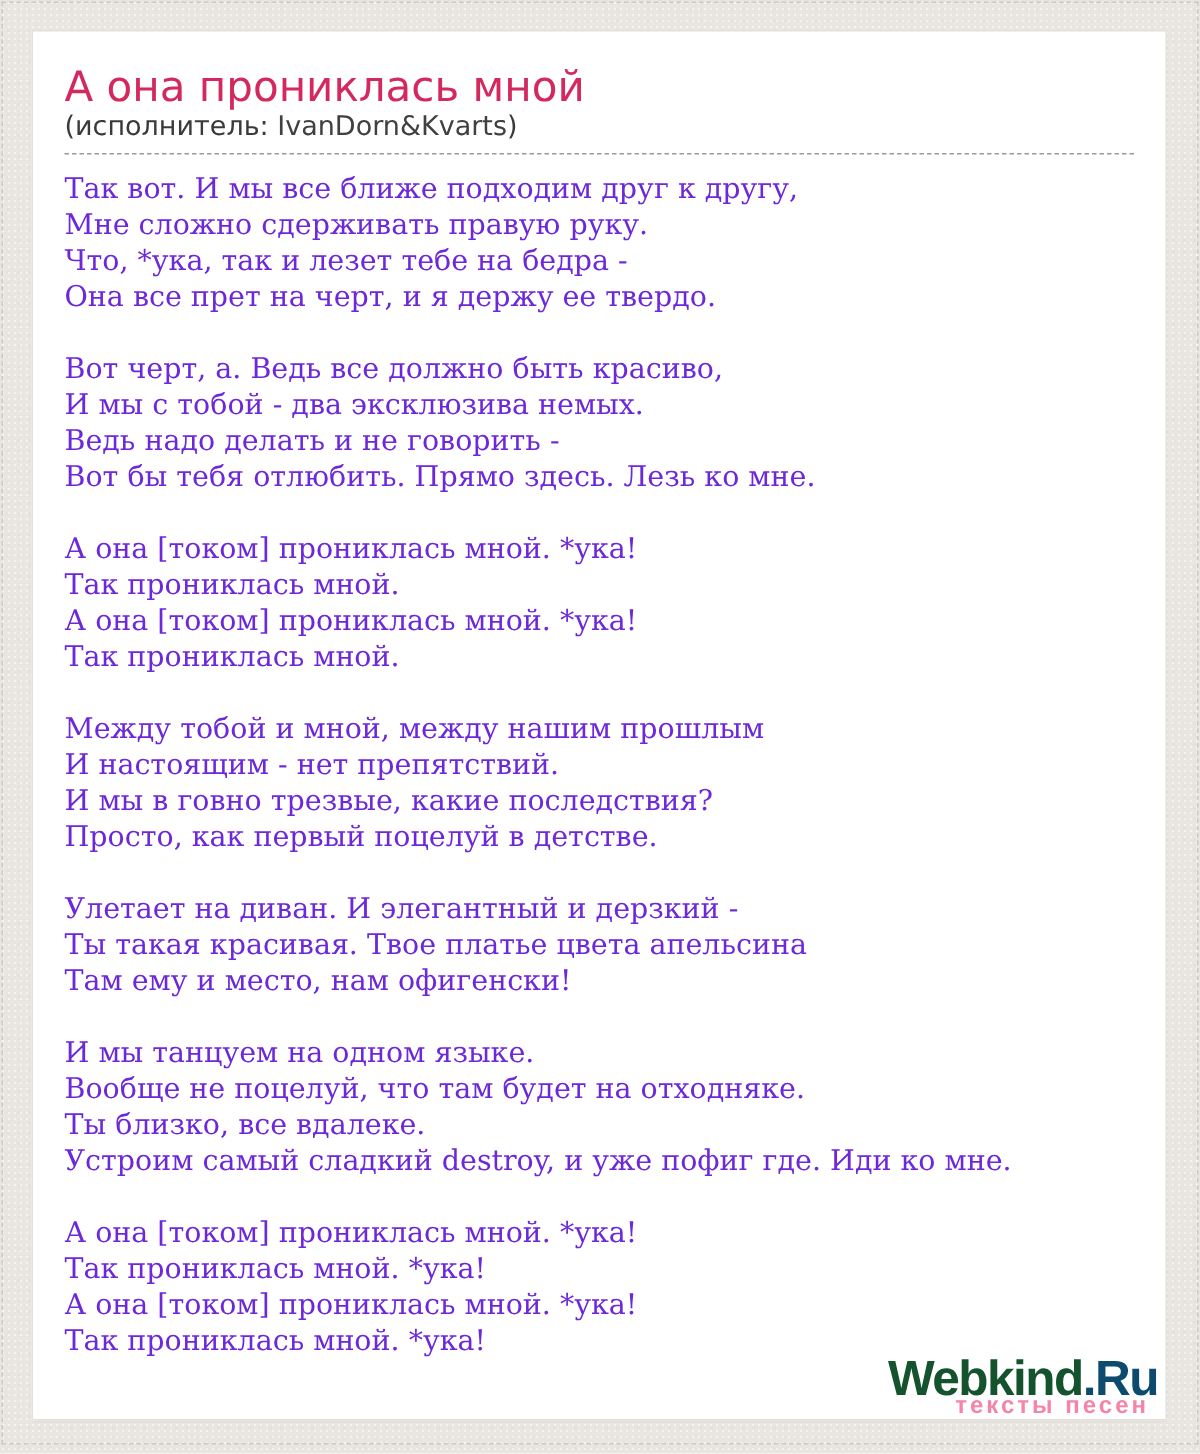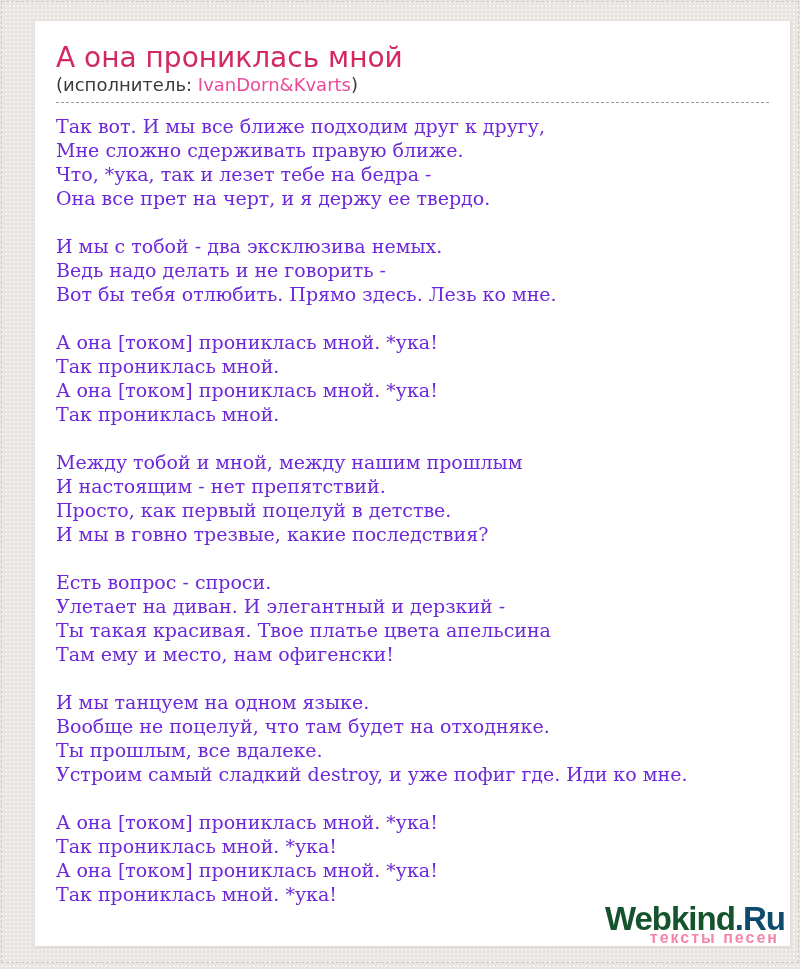--- a/index.html
+++ b/index.html
@@ -18,21 +18,21 @@
   }
   body::before {
     content: "";
     position: absolute;
     left: 1px; top: 1px; right: 1px; bottom: 6px;
     border: 1px dashed #ccc8c2;
     pointer-events: none;
   }
   .card {
     position: absolute;
-    left: 34px; top: 20px;
+    left: 21px; top: 20px;
     width: 757px; height: 927px;
     box-sizing: border-box;
     background: #ffffff;
     border: 1px solid #e3e0db;
     box-shadow: 0 1px 2px rgba(0,0,0,0.06);
     padding: 20px 21px 0 21px;
   }
   .title {
     margin: 2px 0 1px 0;
     font-size: 28px;
@@ -41,21 +41,21 @@
     color: #d3295f;
   }
   .subtitle {
     font-size: 18px;
     line-height: 22px;
     color: #3a3a3a;
     padding-bottom: 6px;
     border-bottom: 1px dashed #9b9b9b;
   }
   .artist-link {
-    color: #ec4899;
+    color: #404040;
     text-decoration: none;
     cursor: pointer;
   }
   .lyrics {
     margin-top: 11px;
     font-family: "DejaVu Serif", serif;
     font-size: 19px;
     line-height: 24px;
     color: #6d28d9;
   }
@@ -90,51 +90,51 @@
 
 <div class="card">
 
   <h1 class="title">А она прониклась мной</h1>
 
   <div class="subtitle"><span>(исполнитель: </span><a class="artist-link">IvanDorn&amp;Kvarts</a><span>)</span></div>
 
   <div class="lyrics" id="lyrics">
       <div class="stanza">
         <div class="lyric-line">Так вот. И мы все ближе подходим друг к другу,</div>
-        <div class="lyric-line">Мне сложно сдерживать правую ближе.</div>
+        <div class="lyric-line">Мне сложно сдерживать правую руку.</div>
         <div class="lyric-line">Что, *ука, так и лезет тебе на бедра -</div>
         <div class="lyric-line">Она все прет на черт, и я держу ее твердо.</div>
       </div>
       <div class="stanza">
+        <div class="lyric-line">Вот черт, а. Ведь все должно быть красиво,</div>
         <div class="lyric-line">И мы с тобой - два эксклюзива немых.</div>
         <div class="lyric-line">Ведь надо делать и не говорить -</div>
         <div class="lyric-line">Вот бы тебя отлюбить. Прямо здесь. Лезь ко мне.</div>
       </div>
       <div class="stanza">
         <div class="lyric-line">А она [током] прониклась мной. *ука!</div>
         <div class="lyric-line">Так прониклась мной.</div>
         <div class="lyric-line">А она [током] прониклась мной. *ука!</div>
         <div class="lyric-line">Так прониклась мной.</div>
       </div>
       <div class="stanza">
         <div class="lyric-line">Между тобой и мной, между нашим прошлым</div>
         <div class="lyric-line">И настоящим - нет препятствий.</div>
+        <div class="lyric-line">И мы в говно трезвые, какие последствия?</div>
         <div class="lyric-line">Просто, как первый поцелуй в детстве.</div>
-        <div class="lyric-line">И мы в говно трезвые, какие последствия?</div>
       </div>
       <div class="stanza">
-        <div class="lyric-line">Есть вопрос - спроси.</div>
         <div class="lyric-line">Улетает на диван. И элегантный и дерзкий -</div>
         <div class="lyric-line">Ты такая красивая. Твое платье цвета апельсина</div>
         <div class="lyric-line">Там ему и место, нам офигенски!</div>
       </div>
       <div class="stanza">
         <div class="lyric-line">И мы танцуем на одном языке.</div>
         <div class="lyric-line">Вообще не поцелуй, что там будет на отходняке.</div>
-        <div class="lyric-line">Ты прошлым, все вдалеке.</div>
+        <div class="lyric-line">Ты близко, все вдалеке.</div>
         <div class="lyric-line">Устроим самый сладкий destroy, и уже пофиг где. Иди ко мне.</div>
       </div>
       <div class="stanza">
         <div class="lyric-line">А она [током] прониклась мной. *ука!</div>
         <div class="lyric-line">Так прониклась мной. *ука!</div>
         <div class="lyric-line">А она [током] прониклась мной. *ука!</div>
         <div class="lyric-line">Так прониклась мной. *ука!</div>
       </div>
     </div>
 

